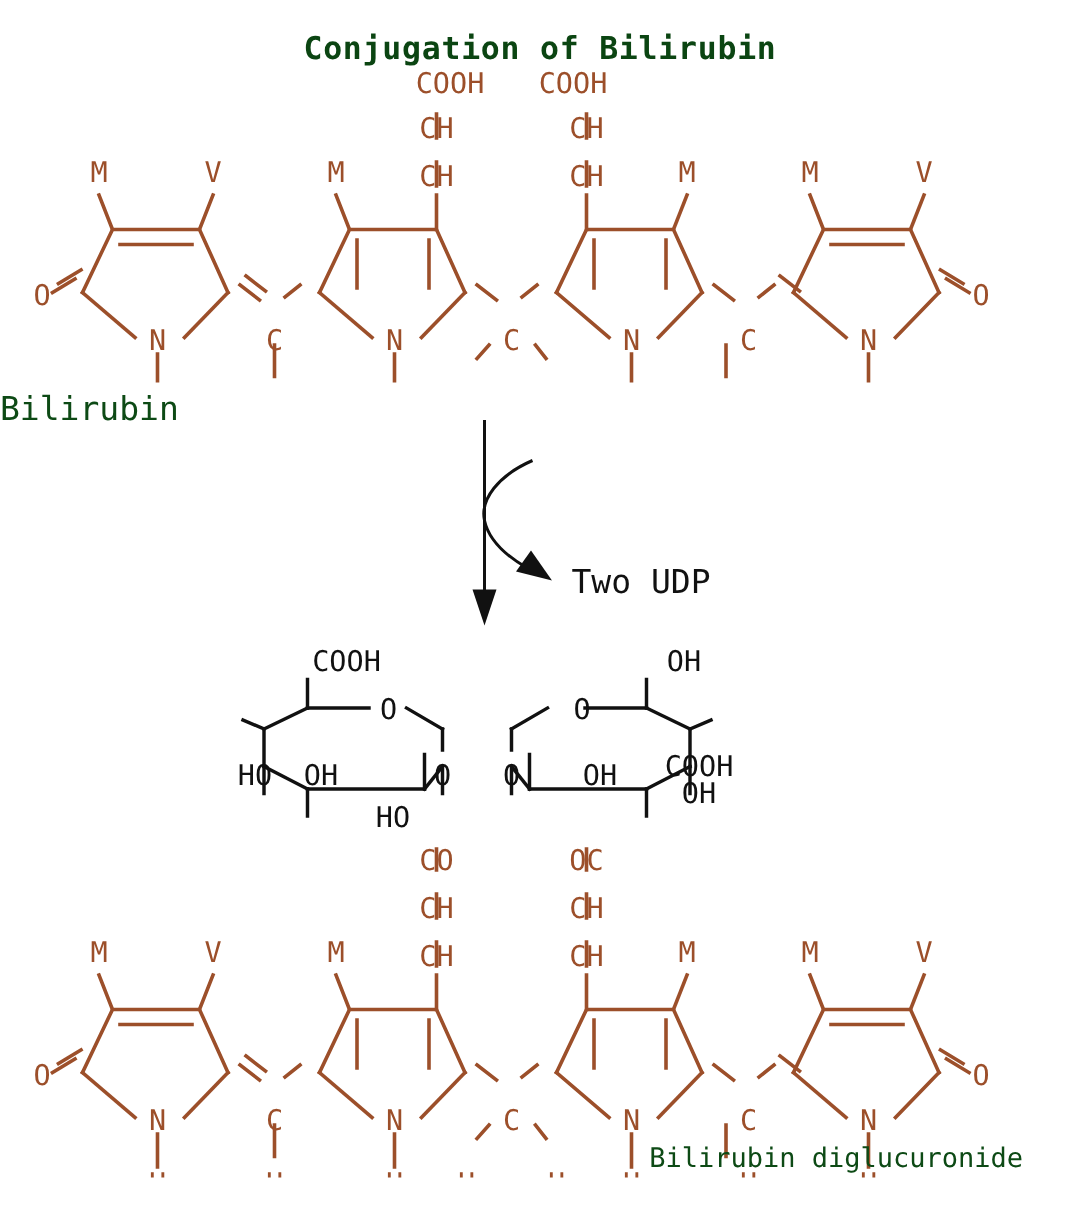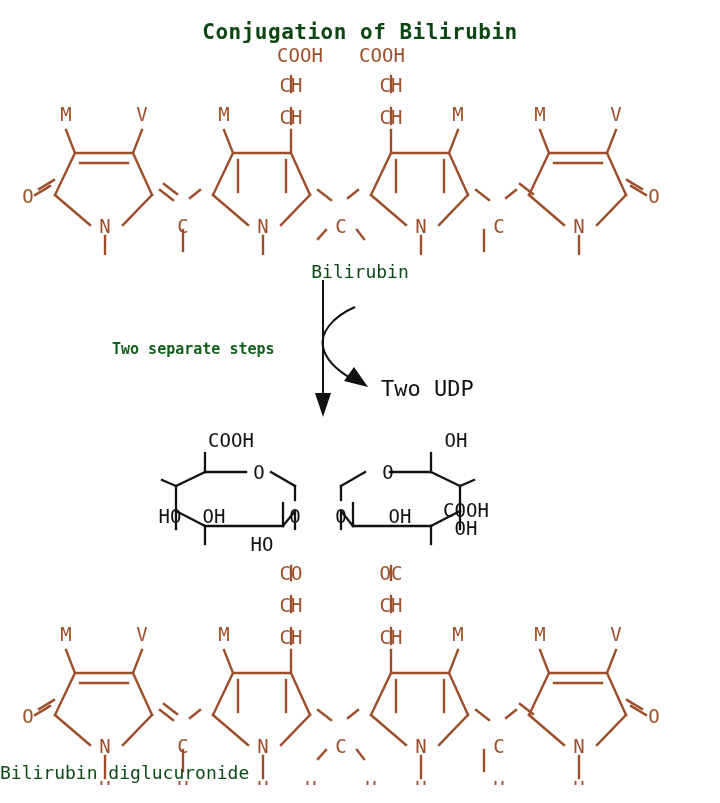--- a/index.html
+++ b/index.html
@@ -34,29 +34,28 @@
   }
   .lbl {
     position: absolute;
     font-family: "DejaVu Sans Mono", "Liberation Mono", monospace;
     white-space: nowrap;
   }
   .lbl-bilirubin {
     top: 261px;
     left: 0;
     width: 720px;
-    text-align: center;
-    font-size: 18px;
+    font-size: 22px;
     color: #0d4a15;
   }
   .lbl-diglu {
     top: 762px;
     left: 0;
     width: 682px;
-    text-align: left;
+    text-align: right;
     font-size: 18px;
     color: #0d4a15;
   }
   .lbl-steps {
     top: 340px;
     left: 112px;
     font-size: 15px;
     font-weight: bold;
     color: #11601c;
   }
@@ -197,21 +196,20 @@
     <g stroke="#111111" fill="none" stroke-width="2">
       <path d="M323,5 L323,128"></path>
     </g>
     <polygon points="323,142 315,118 331,118" fill="#111111"></polygon>
     <g stroke="#111111" fill="none" stroke-width="2">
       <path d="M355,32 C332,42 320,58 323,72 C326,86 338,96 352,104"></path>
     </g>
     <polygon points="368,112 344,106 354,92" fill="#111111"></polygon>
   </svg>
 
-  <div class="lbl lbl-steps">Two separate steps</div>
   <div class="lbl lbl-udp">Two UDP</div>
 
   <svg class="struct" id="glu-struct" width="720" height="140">
 
     <g fill="none" stroke="#111111" stroke-width="2.3" stroke-linecap="square">
       <path d="M205,47 L246,47"></path>
       <path d="M205,47 L176,61"></path>
       <path d="M176,61 L176,86"></path>
       <path d="M176,86 L205,101"></path>
       <path d="M205,101 L283,101"></path>

